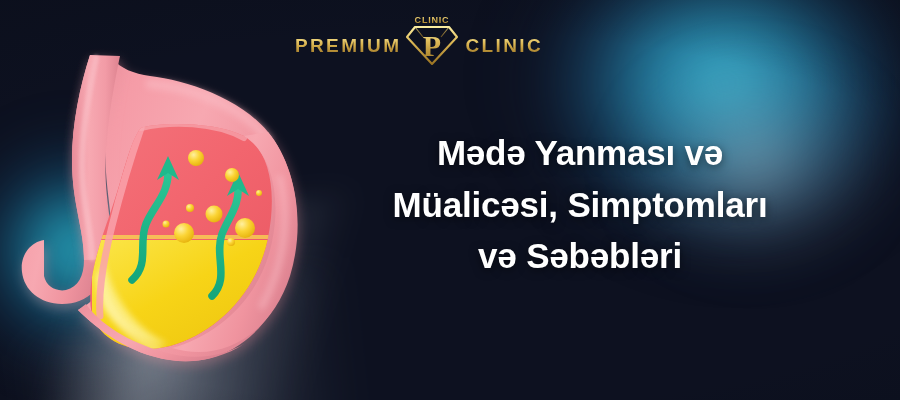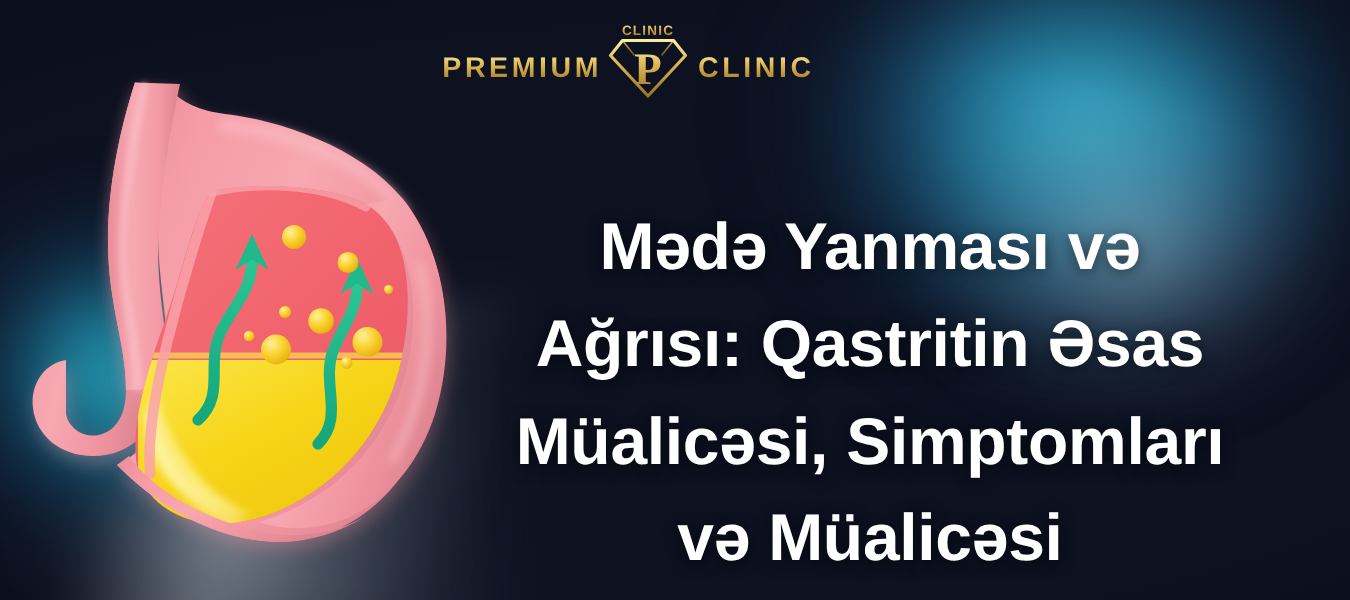--- a/index.html
+++ b/index.html
@@ -132,21 +132,21 @@
 
   
   #title {
     position: absolute;
     left: 330px;
     top: 104px;
     width: 500px;
     text-align: center;
     color: #ffffff;
     font-family: "Liberation Sans", sans-serif;
-    font-size: 44px;
+    font-size: 35px;
     font-weight: bold;
     line-height: 1.47;
     letter-spacing: -0.2px;
     text-shadow: 0 2px 10px rgba(0,0,0,0.55);
   }
   #title .tline { display: block; white-space: nowrap; }
 
   
   #stomach {
     position: absolute;
@@ -351,18 +351,17 @@
 
         <text x="31" y="45" text-anchor="middle" font-family="Liberation Serif, serif" font-size="30" font-weight="700" fill="url(#goldGrad)">P</text>
       </svg>
     </span>
 
     <span class="logo-word right">CLINIC</span>
   </div>
 
   <h1 id="title">
     <span class="tline">Mədə Yanması və</span>
-    <span class="tline">Ağrısı: Qastritin Əsas</span>
     <span class="tline">Müalicəsi, Simptomları</span>
-    <span class="tline">və Müalicəsi</span>
+    <span class="tline">və Səbəbləri</span>
   </h1>
 
 </div>
 
 </body></html>

